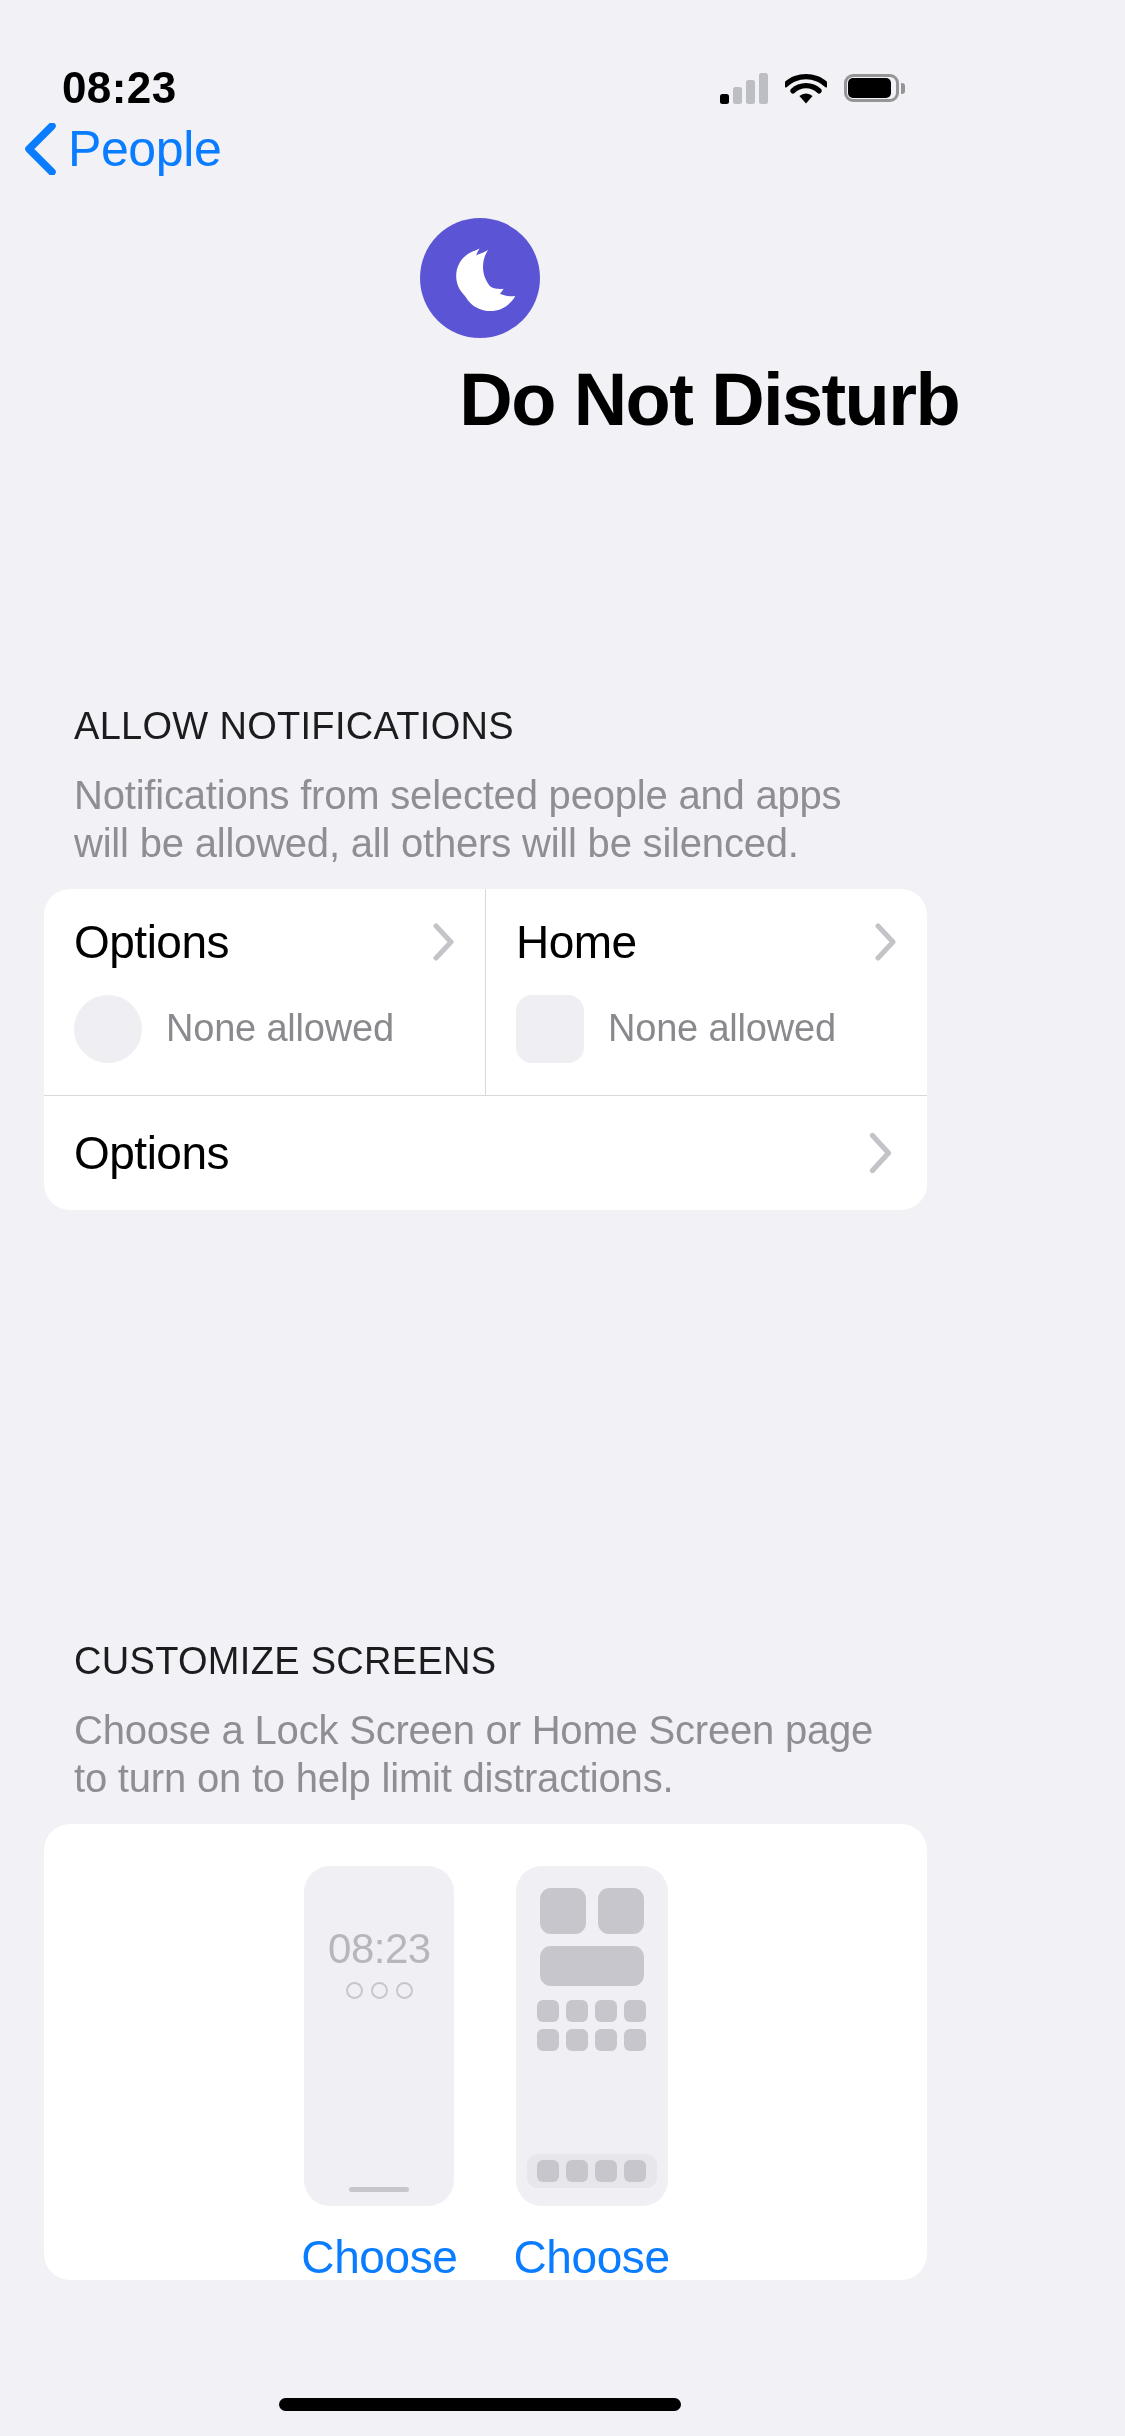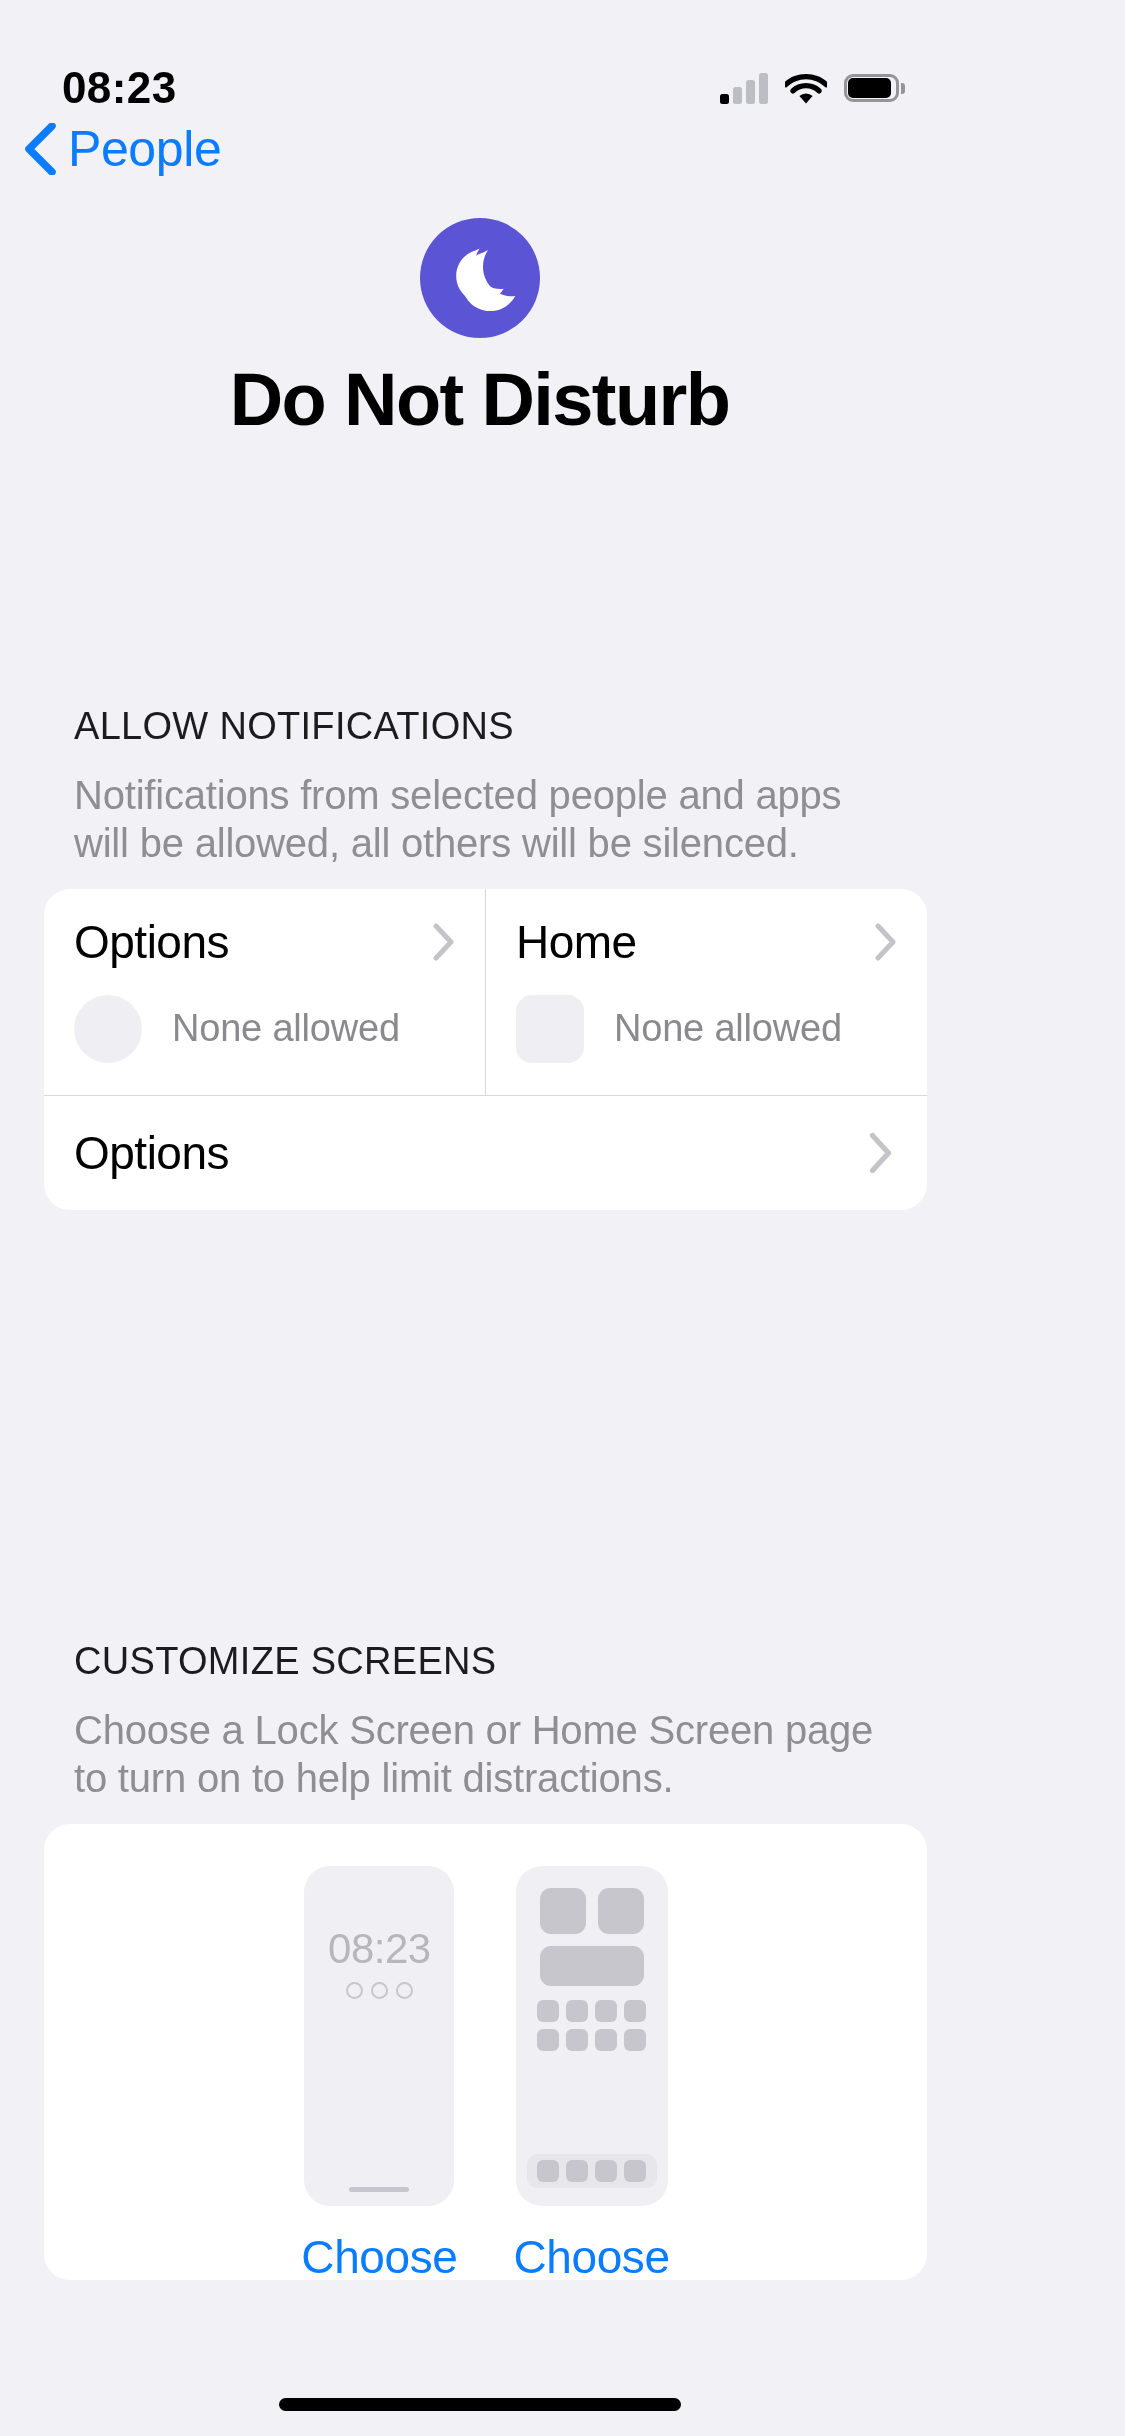--- a/index.html
+++ b/index.html
@@ -53,21 +53,21 @@
     display:flex; align-items:center; gap:12px;
     color:#0A7CFF; cursor:pointer; background:none; border:none;
     font-family:inherit;
   }
   .back-chev { width:34px; height:52px; display:block; }
   .back-label {
     font-size:50px; color:#0A7CFF; line-height:1; letter-spacing:-0.4px;
   }
 
   
-  .hero { position:absolute; top:218px; left:0; right:0; text-align:center; }
+  .hero { position:absolute; top:218px; left:0; right:0; text-align:right; }
   .hero-icon {
     width:120px; height:120px; border-radius:60px;
     background:#5B55D6; margin:0 auto;
     display:flex; align-items:center; justify-content:center;
   }
   .hero-icon svg { width:72px; height:72px; display:block; }
   .hero-title {
     margin-top:22px; font-size:74px; font-weight:bold; color:#000;
     letter-spacing:-1.6px; line-height:1.08;
   }
@@ -90,21 +90,21 @@
     overflow:hidden;
   }
   .split-row { display:flex; }
   .split-cell {
     flex:1; padding:26px 30px 32px 30px; position:relative; cursor:pointer;
   }
   .split-cell + .split-cell { border-left:1.5px solid #D8D8DD; }
   .cell-top { display:flex; align-items:center; justify-content:space-between; }
   .cell-title { font-size:46px; color:#000; letter-spacing:-0.5px; }
   .chev-sm { width:22px; height:38px; display:block; }
-  .cell-bottom { display:flex; align-items:center; gap:30px; margin-top:26px; }
+  .cell-bottom { display:flex; align-items:center; gap:24px; margin-top:26px; }
   .ph-circle { width:68px; height:68px; border-radius:50%; background:#EFEFF3; flex:none; }
   .ph-square { width:68px; height:68px; border-radius:16px; background:#EFEFF3; flex:none; }
   .cell-sub { font-size:38px; color:#8A8A8E; letter-spacing:-0.2px; }
 
   .divider-full { height:1.5px; background:#D8D8DD; margin-left:0; }
 
   .single-row {
     display:flex; align-items:center; justify-content:space-between;
     padding:30px 34px 30px 30px; cursor:pointer; min-height:110px;
   }

